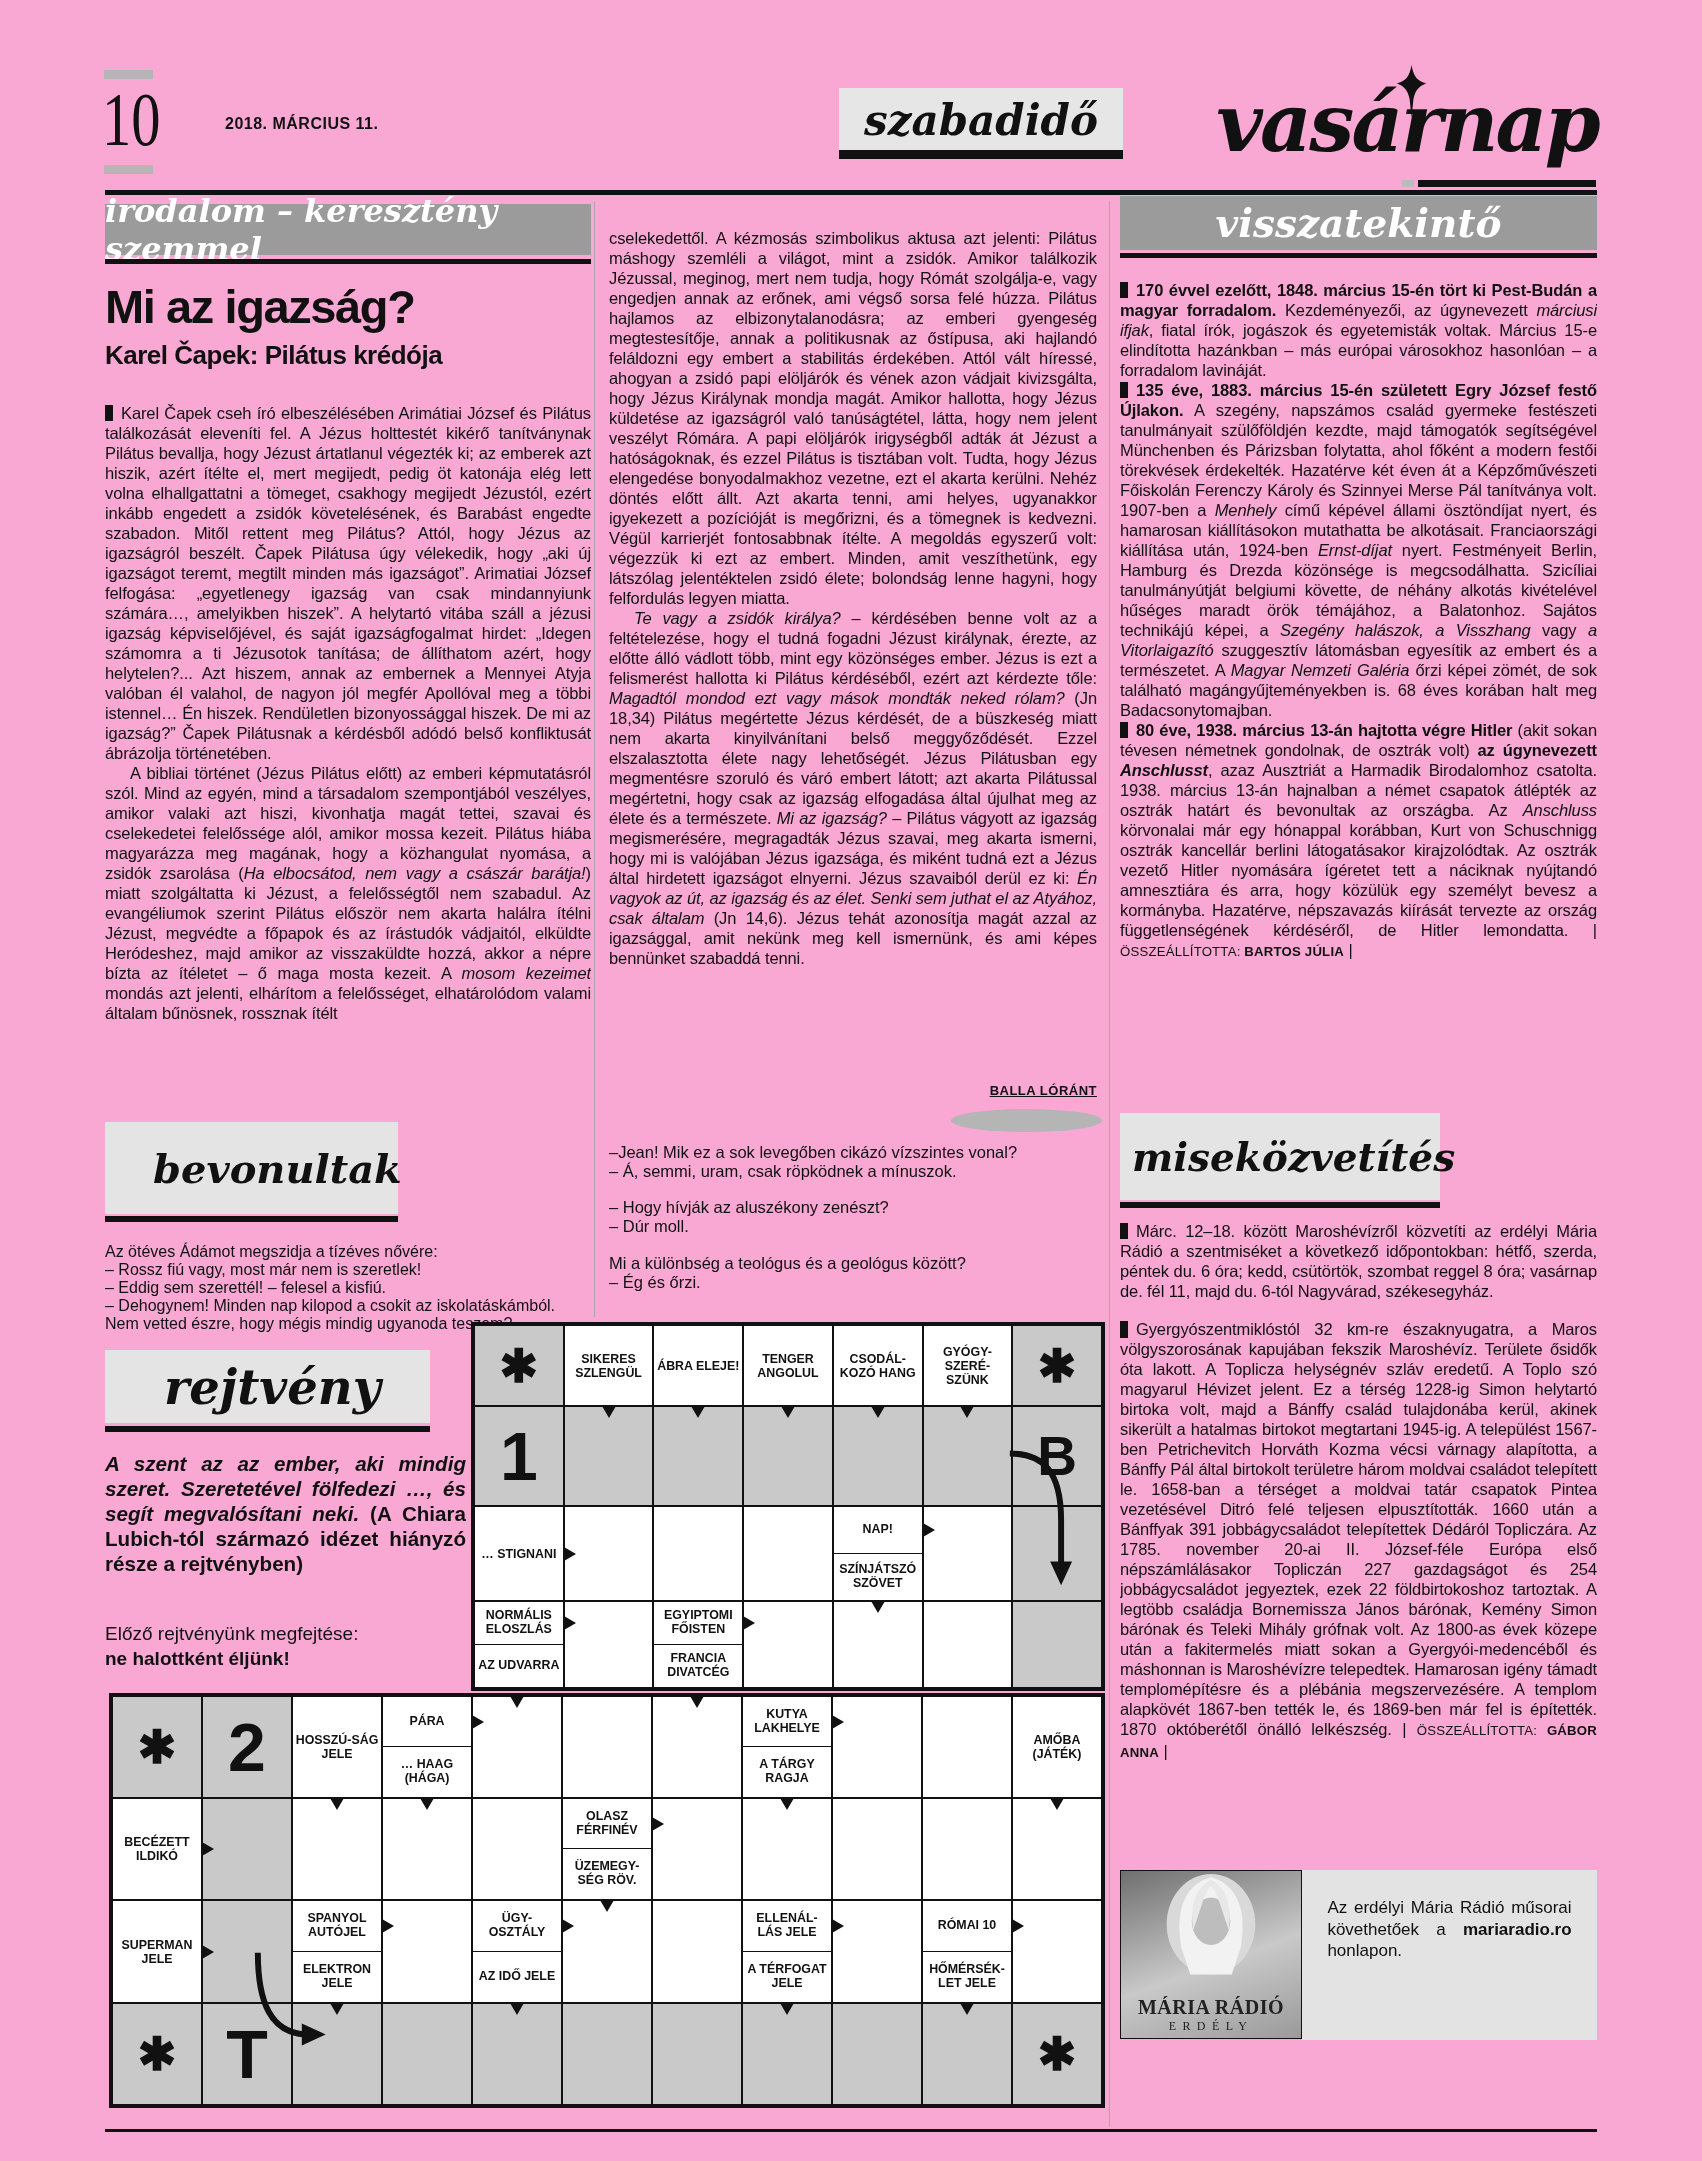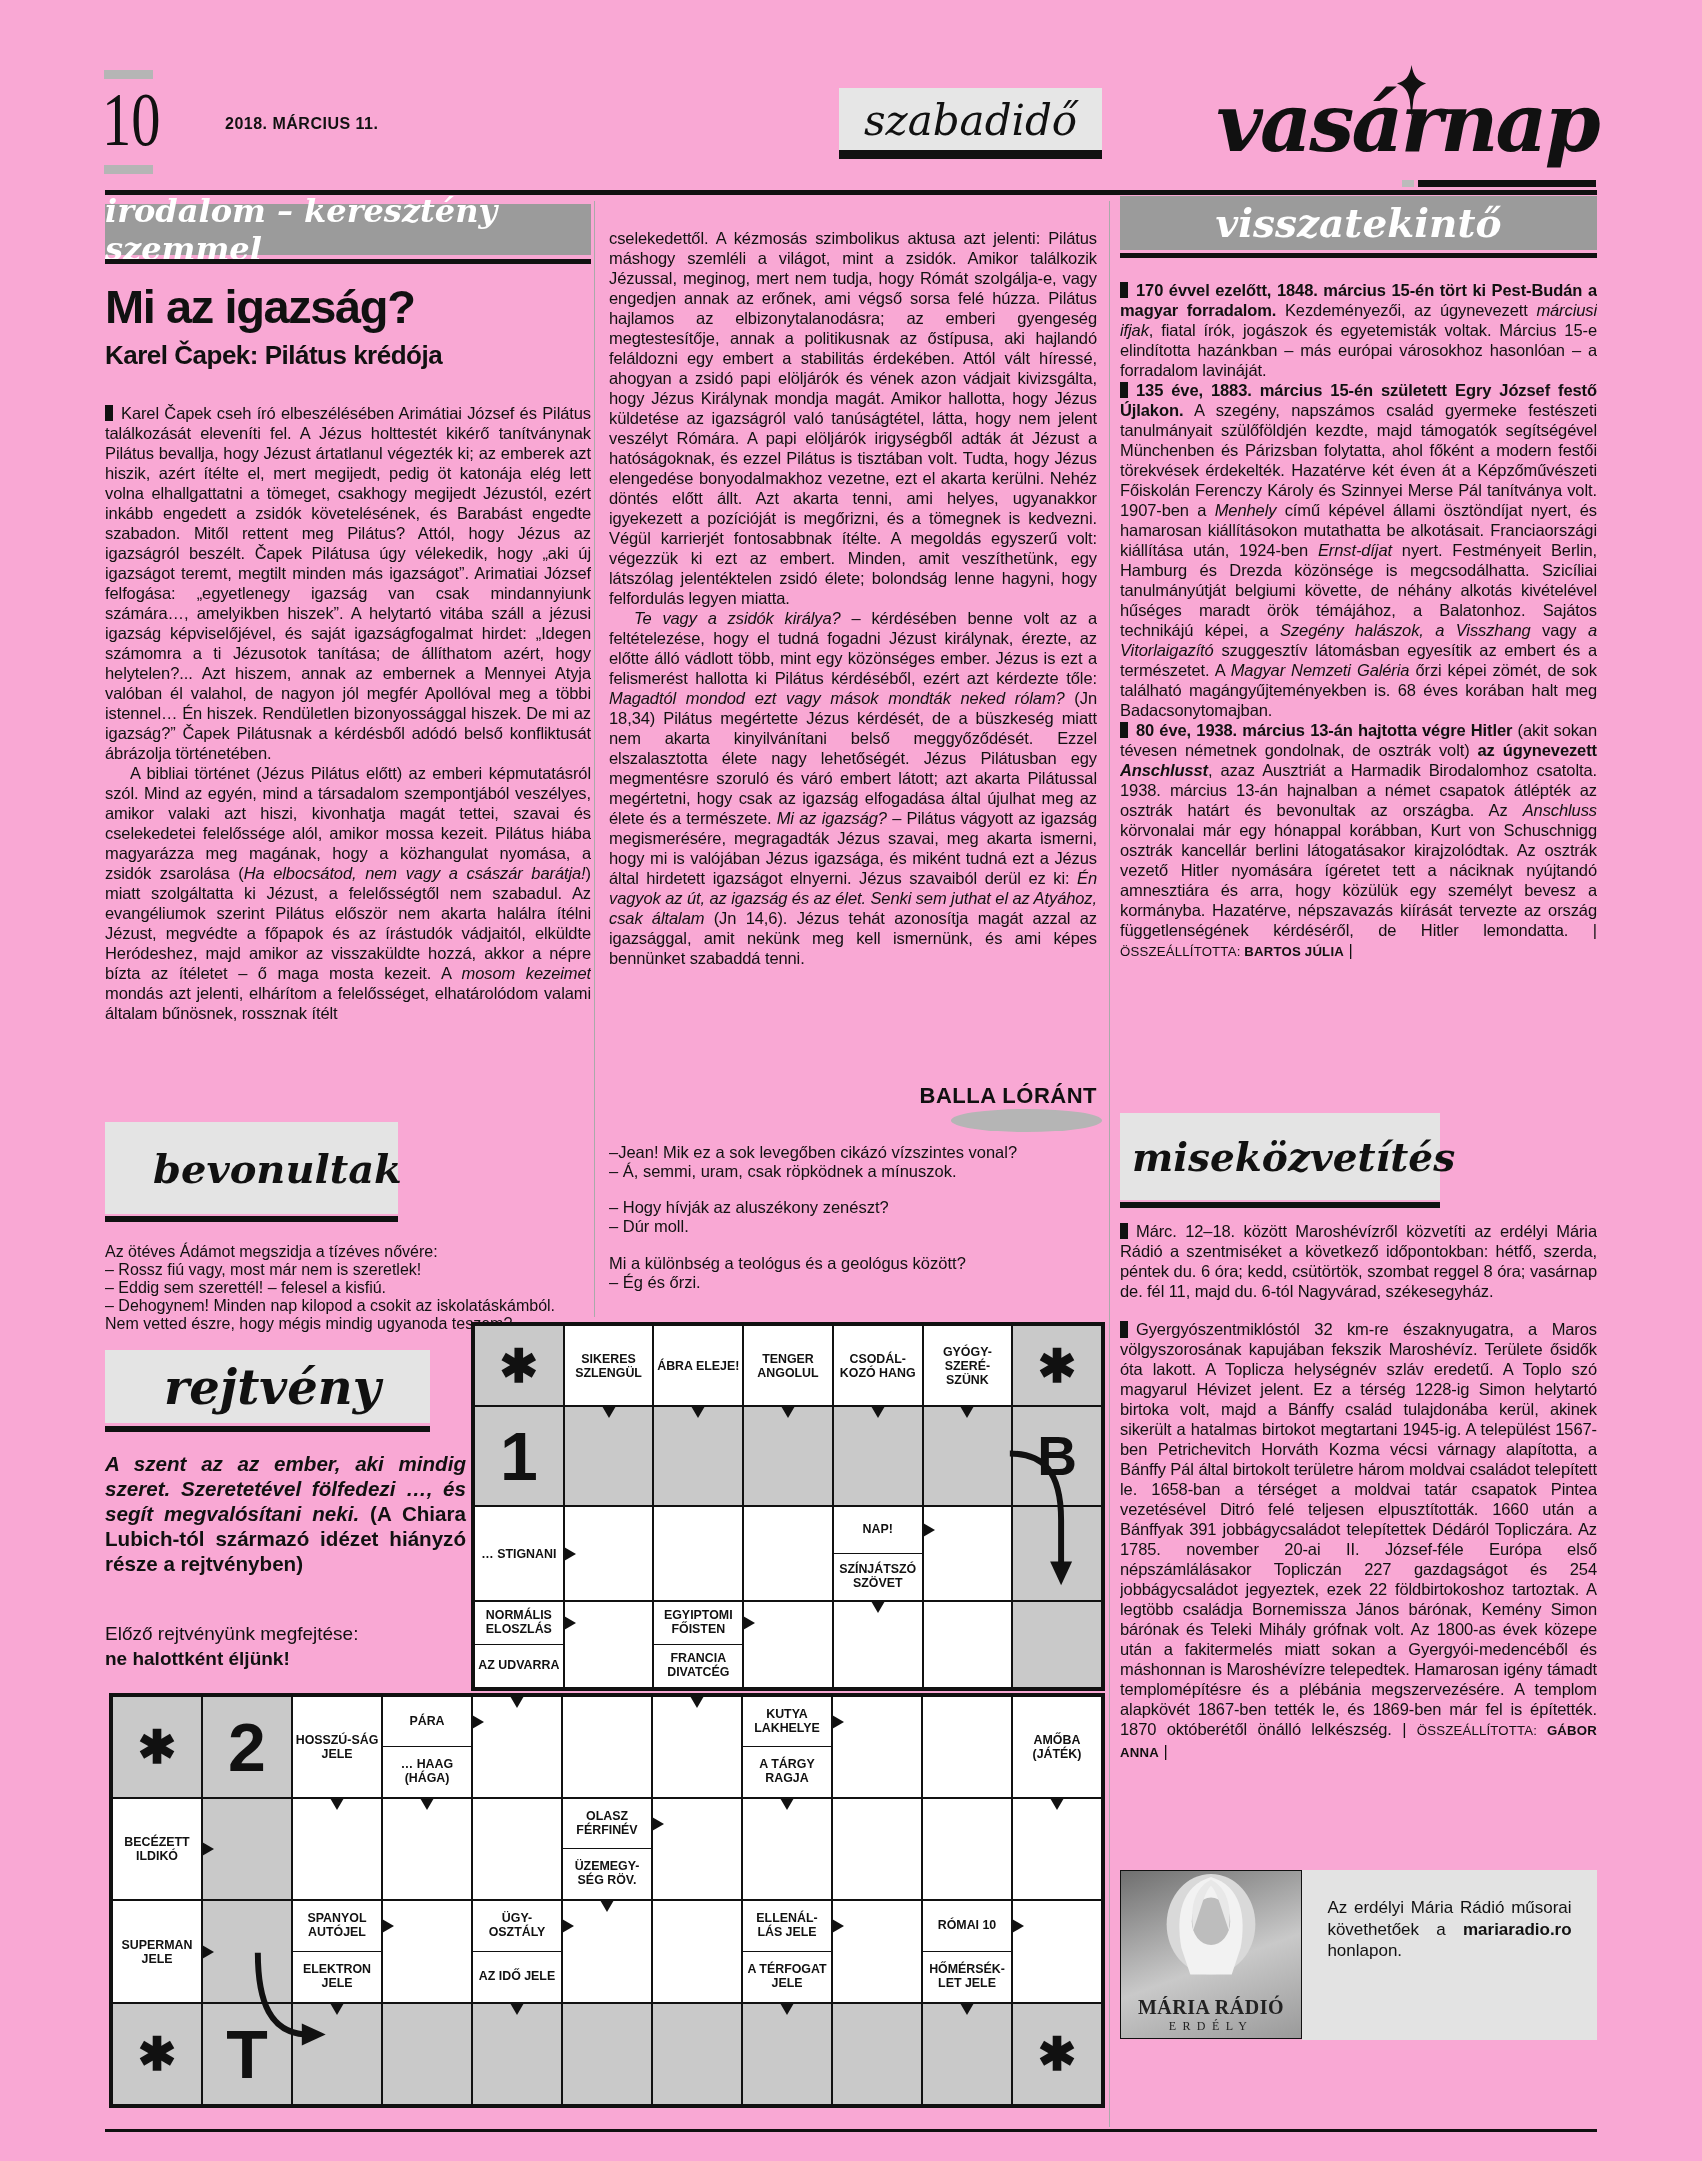--- a/index.html
+++ b/index.html
@@ -7,33 +7,33 @@
   .abs{position:absolute;}
   .b{font-weight:bold;}
   .i{font-style:italic;}
   .sc{font-size:.8em;letter-spacing:0.2px;}
   .rule{background:#111;}
   .grayline{background:#aaa;}
   
   .pgbar{width:49px;height:9.2px;background:#b5b5b5;}
   .pageno{font-family:"Liberation Serif",serif;font-size:77px;line-height:1;transform:scaleX(.76);transform-origin:left top;}
   .dateline{font-size:16px;font-weight:bold;letter-spacing:0.5px;}
-  .secbox{background:#e6e6e6;border-bottom:9.2px solid #111;padding:8.2px 25px 4.6px 25px;font-family:"DejaVu Serif",serif;font-style:italic;font-weight:normal;font-size:42px;}
+  .secbox{background:#e6e6e6;border-bottom:9.2px solid #111;padding:8.2px 25px 4.6px 25px;font-family:"DejaVu Serif",serif;font-style:italic;font-weight:bold;font-size:42px;}
   .brand{font-family:"DejaVu Serif",serif;font-style:italic;font-weight:bold;font-size:80px;letter-spacing:-2.7px;line-height:1;}
   
   .kick-dark{background:#9b9b9b;color:#fff;display:flex;align-items:center;justify-content:center;font-family:"DejaVu Serif",serif;font-style:italic;font-weight:bold;}
   .kick-light{background:#e4e4e4;color:#111;display:flex;align-items:center;font-family:"DejaVu Serif",serif;font-style:italic;font-weight:bold;}
   
   .body-text{font-size:16.5px;line-height:20px;text-align:justify;letter-spacing:-0.1px;}
   .body-text p{margin:0;}
   .ind{text-indent:25px;}
   .pm{display:inline-block;width:7.8px;height:16.5px;background:#111;margin-right:8.2px;vertical-align:-2.3px;}
   .h1{font-size:47px;font-weight:bold;letter-spacing:-1.4px;line-height:1;}
   .h2{font-size:26px;font-weight:bold;letter-spacing:-0.5px;line-height:1;}
-  .byline{font-size:22px;font-weight:bold;letter-spacing:0.5px;text-align:right;}
+  .byline{font-size:13px;font-weight:bold;letter-spacing:0.5px;text-align:right;text-decoration:underline;}
   .ellipse{background:#b5b5b5;border-radius:50%;}
   .retro-item{margin-bottom:21px;}
   .joke{font-size:16px;line-height:18px;}
   .joke2{font-size:16.5px;line-height:19px;}
   .jgap{height:17.4px;}
   
   .mbox-img{background:linear-gradient(160deg,#6f6f6f,#c9c9c9 55%,#9a9a9a);border:1.8px solid #111;position:relative;overflow:hidden;}
   .mbox-panel{background:#e3e3e3;padding:19px 17.4px;font-size:17px;line-height:21.5px;text-align:justify;}
   .mlogo{position:absolute;left:0;right:0;bottom:3.7px;text-align:center;font-family:"Liberation Serif",serif;font-weight:bold;color:#222;}
   

